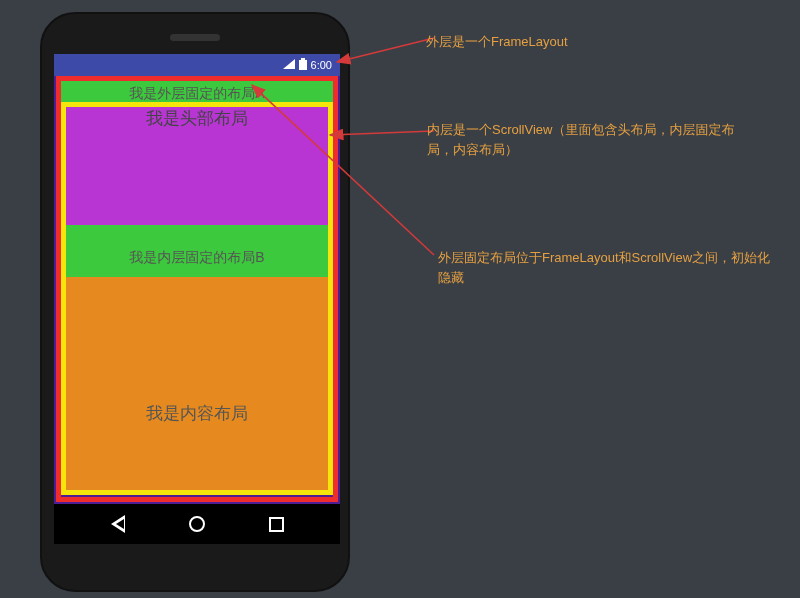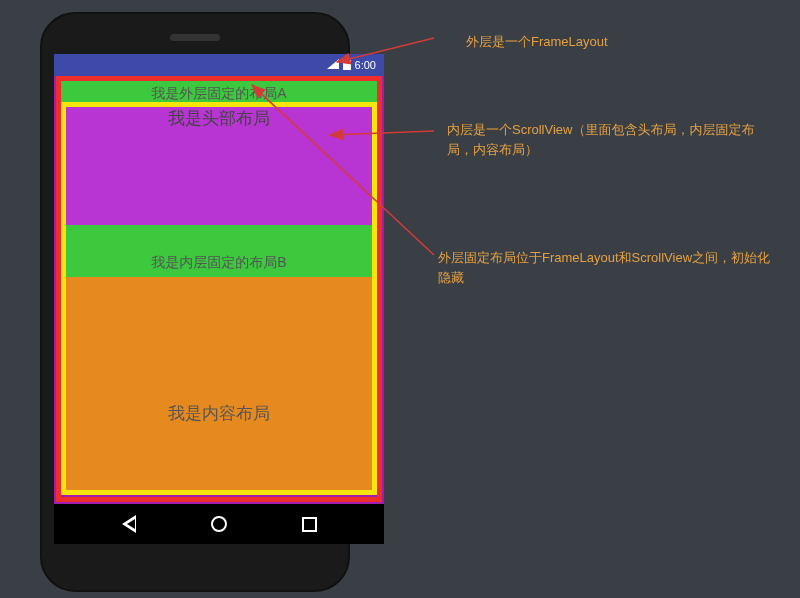--- a/index.html
+++ b/index.html
@@ -32,23 +32,23 @@
       transform: translateX(-50%);
       width: 50px;
       height: 7px;
       background: #333;
       border-radius: 4px;
     }
     .phone-screen {
       position: absolute;
       top: 40px;
       left: 12px;
-      width: 330px;
+      width: 286px;
       height: 490px;
-      background: #a21caf;
+      background: #4c1d95;
       overflow: hidden;
     }
     .status-bar {
       height: 22px;
       background: #3e4aa8;
       color: #fff;
       font-size: 11px;
       display: flex;
       justify-content: flex-end;
       align-items: center;
@@ -110,21 +110,21 @@
       background: #3dc93d;
     }
     .fixed-b {
       position: absolute;
       top: 195px;
       left: 12px;
       right: 12px;
       height: 28px;
       background: #3dc93d;
       display: flex;
-      align-items: center;
+      align-items: flex-start;
       justify-content: center;
       color: #555;
       font-size: 14px;
     }
     .content-layout {
       position: absolute;
       top: 223px;
       left: 12px;
       right: 12px;
       bottom: 54px;
@@ -185,22 +185,22 @@
       height: 15px;
       border: 2px solid #fff;
     }
     
     .annotation {
       position: absolute;
       color: #e6a040;
       font-size: 13px;
       line-height: 1.5;
     }
-    .anno1 { left: 466px; top: 32px; }
-    .anno2 { left: 447px; top: 120px; width: 330px; }
+    .anno1 { left: 426px; top: 32px; }
+    .anno2 { left: 427px; top: 120px; width: 330px; }
     .anno3 { left: 438px; top: 248px; width: 340px; }
     .arrow-svg {
       position: absolute;
       top: 0;
       left: 0;
       pointer-events: none;
     }
   </style>
 </head>
 <body>

